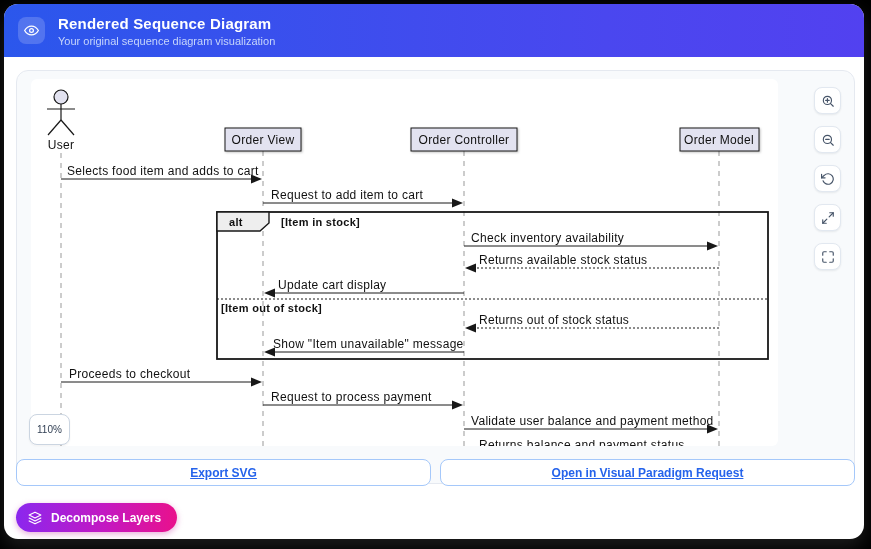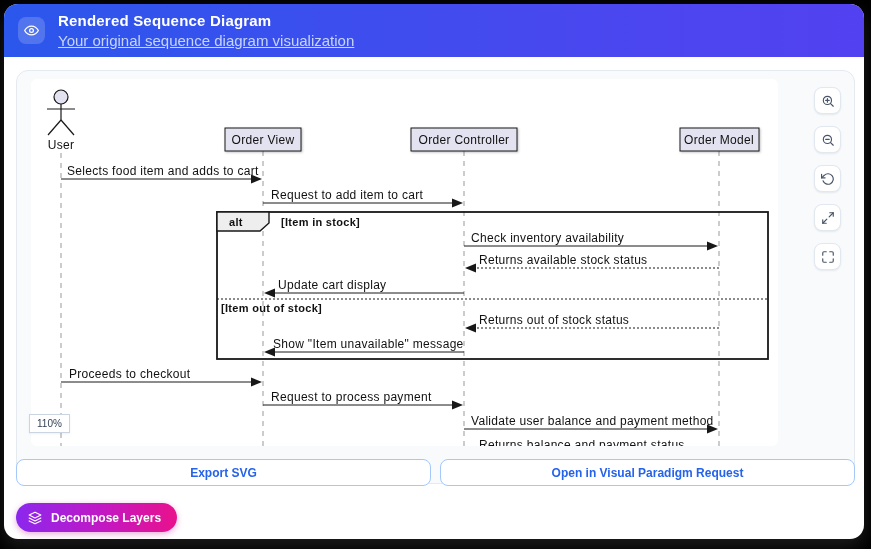--- a/index.html
+++ b/index.html
@@ -14,52 +14,53 @@
     position: absolute; left: 0; top: 0; right: 0; height: 53px;
     background: linear-gradient(90deg, #2b57ec 0%, #4a47ef 70%, #5241f0 100%);
     display: flex; align-items: center; padding: 16px 14px;
   }
   .header-icon-box {
     width: 27px; height: 27px; border-radius: 8px; background: rgba(255,255,255,.18);
     display: flex; align-items: center; justify-content: center; flex: 0 0 auto;
   }
   .header-text { margin-left: 13px; }
   .header-title { color: #fff; font-size: 15px; font-weight: bold; letter-spacing: .2px; }
-  .header-subtitle { color: #c6d5fb; font-size: 15px; margin-top: 3px; text-decoration: underline; }
+  .header-subtitle { color: #c6d5fb; font-size: 11px; margin-top: 3px; }
   
   .panel {
     position: absolute; left: 12px; top: 66px; width: 839px; height: 414px;
     background: #f8fafc; border: 1px solid #e5e9f0; border-radius: 12px; overflow: hidden;
   }
   .canvas {
     position: absolute; left: 14px; top: 8px; width: 747px; height: 367px;
     background: #ffffff; border-radius: 6px;
   }
   .canvas svg { display: block; }
   .zoom-controls {
     position: absolute; right: 13px; top: 16px; display: flex; flex-direction: column; gap: 12px;
   }
   .zc-btn {
     width: 27px; height: 27px; background: #fff; border: 1px solid #e2e8f0; border-radius: 8px;
     display: flex; align-items: center; justify-content: center; cursor: pointer;
     box-shadow: 0 1px 2px rgba(15,23,42,.08); padding: 0;
   }
   .zoom-badge {
     position: absolute; left: 12px; top: 343px; background: #fff; border: 1px solid #cbd5e1;
-    border-radius: 0; padding: 3px 7px; font-size: 10px; color: #334155;
+    border-radius: 8px; padding: 9px 7px; font-size: 10px; color: #334155;
     box-shadow: 0 1px 2px rgba(15,23,42,.06);
   }
   
   .actions-row {
     position: absolute; left: 12px; top: 455px; width: 839px; display: flex; gap: 9px;
   }
   .action-btn {
     flex: 1; height: 27px; background: #fff; border: 1px solid #a5c8fa; border-radius: 8px;
     color: #2563eb; font-size: 12px; font-weight: bold; cursor: pointer;
     font-family: "Liberation Sans", sans-serif;
+    text-decoration: underline;
   }
   .decompose-btn {
     position: absolute; left: 12px; top: 499px; height: 29px; padding: 0 16px 0 12px;
     border: none; border-radius: 15px; cursor: pointer;
     background: linear-gradient(90deg, #8b27ee 0%, #c318c2 55%, #e9118c 100%);
     color: #fff; font-size: 12px; font-weight: bold; display: flex; align-items: center; gap: 9px;
     font-family: "Liberation Sans", sans-serif; box-shadow: 0 2px 6px rgba(190,20,150,.35);
   }
   
   .seq-text { font-family: "Liberation Sans", sans-serif; font-size: 12px; fill: #111; letter-spacing: .3px; }

